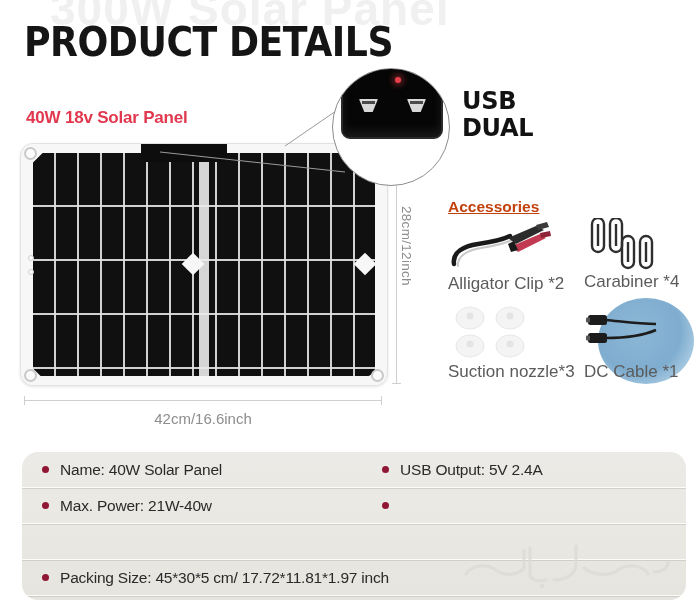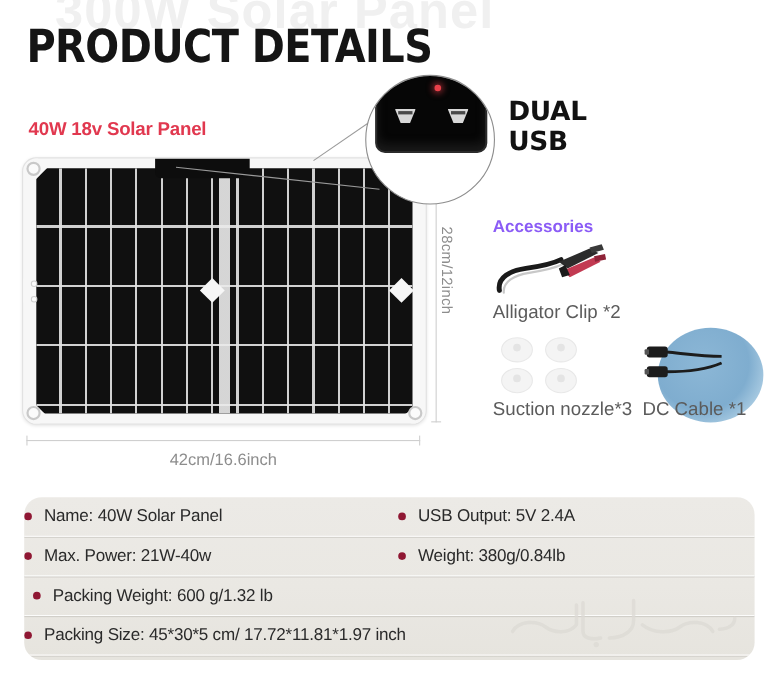--- a/index.html
+++ b/index.html
@@ -241,21 +241,22 @@
     color: #8d8d8d;
     z-index: 5;
   }
 
   
   .acc-title {
     position: absolute;
     left: 448px; top: 198px;
     font-size: 15.5px;
     font-weight: 700;
-    color: #8b5cf6;
+    color: #c2410c;
+    text-decoration: underline;
   }
   .acc-grid {
     position: absolute;
     left: 442px; top: 218px;
     width: 258px; height: 172px;
   }
   .acc-cell { position: absolute; }
   .acc-label {
     position: absolute;
     font-size: 17px;
@@ -285,20 +286,21 @@
     display: flex;
     height: 36px;
     align-items: center;
     border-bottom: 1px solid rgba(255,255,255,0.85);
     box-shadow: 0 1px 0 rgba(190,188,182,0.55);
   }
   .spec-row:last-child { border-bottom: none; box-shadow: none; }
   .spec-col {
     display: flex;
     align-items: center;
+    padding-left: 20px;
   }
   .spec-col.left  { width: 340px; }
   .spec-col.right { width: 324px; }
   .bullet {
     width: 7px; height: 7px;
     border-radius: 50%;
     background: #8f1733;
     margin-right: 11px;
     flex: 0 0 auto;
   }
@@ -322,22 +324,22 @@
 
 <div id="page">
 
   <div class="wm-top">300W Solar Panel</div>
 
   <div class="page-title">PRODUCT DETAILS</div>
 
   <div class="panel-title">40W 18v Solar Panel</div>
 
   <div class="dual-usb">
+    <div>USB</div>
     <div>DUAL</div>
-    <div>USB</div>
   </div>
 
   <svg class="mag-leader" width="700" height="615" style="left:0;top:0;position:absolute;">
     <line x1="160" y1="152" x2="345" y2="172"></line>
     <line x1="285" y1="146" x2="352" y2="100"></line>
   </svg>
 
   <div class="solar-wrap">
     <div class="solar-frame">
       <div class="cell-area"></div>
@@ -391,20 +393,35 @@
         <path d="M10 46 C9 36 20 30 33 28 C46 26 56 24 64 20" stroke="#c8c8c8" stroke-width="2" fill="none" stroke-linecap="round"></path>
         <path d="M60 18 L88 6 L96 10 L68 24 Z" fill="#2b2b2b"></path>
         <path d="M64 26 L92 14 L98 18 L70 32 Z" fill="#c23a52"></path>
         <path d="M60 24 L66 21 L70 30 L63 32 Z" fill="#1a1a1a"></path>
         <path d="M88 5 L99 2 L101 7 L90 10 Z" fill="#3a3a3a"></path>
         <path d="M92 13 L102 11 L103 16 L93 18 Z" fill="#8f2338"></path>
       </svg>
       <div class="acc-label" style="left:0px; top:54px;">Alligator Clip *2</div>
     </div>
 
+    <div class="acc-cell" style="left:142px; top:0px;">
+      <svg width="96" height="52" viewBox="0 0 96 52">
+        <g stroke="#2e2e2e" stroke-width="2.4" fill="none">
+          <path d="M8 6 a6 6 0 0 1 12 0 l0 22 a6 6 0 0 1 -12 0 Z"></path>
+          <path d="M14 6 l0 22"></path>
+          <path d="M26 6 a6 6 0 0 1 12 0 l0 22 a6 6 0 0 1 -12 0 Z"></path>
+          <path d="M32 6 l0 22"></path>
+          <path d="M22 24 a6 6 0 0 1 12 0 l0 20 a6 6 0 0 1 -12 0 Z" transform="translate(16,0)"></path>
+          <path d="M44 24 l0 20"></path>
+          <path d="M40 24 a6 6 0 0 1 12 0 l0 20 a6 6 0 0 1 -12 0 Z" transform="translate(16,0)"></path>
+          <path d="M62 24 l0 20"></path>
+        </g>
+      </svg>
+      <div class="acc-label" style="left:0px; top:54px;">Carabiner *4</div>
+    </div>
 
     <div class="acc-cell" style="left:6px; top:86px;">
       <svg width="110" height="56" viewBox="0 0 110 56">
         <g fill="#f4f4f4" stroke="#e8e8e8" stroke-width="1">
           <ellipse cx="22" cy="14" rx="14" ry="11"></ellipse>
           <ellipse cx="62" cy="14" rx="14" ry="11"></ellipse>
           <ellipse cx="22" cy="42" rx="14" ry="11"></ellipse>
           <ellipse cx="62" cy="42" rx="14" ry="11"></ellipse>
         </g>
         <g fill="#e4e4e4">
@@ -443,29 +460,24 @@
       </div>
     </div>
 
     <div class="spec-row">
       <div class="spec-col left">
         <span class="bullet"></span>
         <span class="spec-text">Max. Power: 21W-40w</span>
       </div>
       <div class="spec-col right">
         <span class="bullet"></span>
-        <span class="spec-text">Weight: 380g/0.84lb</span>
       </div>
     </div>
 
     <div class="spec-row">
-      <div class="spec-col right" style="padding-left:8px;">
-        <span class="bullet"></span>
-        <span class="spec-text">Packing Weight: 600 g/1.32 lb</span>
-      </div>
     </div>
 
     <div class="spec-row">
       <div class="spec-col left" style="width:664px;">
         <span class="bullet"></span>
         <span class="spec-text">Packing Size: 45*30*5 cm/ 17.72*11.81*1.97 inch</span>
       </div>
     </div>
 
     <svg class="wm-bottom" viewBox="0 0 220 62">

